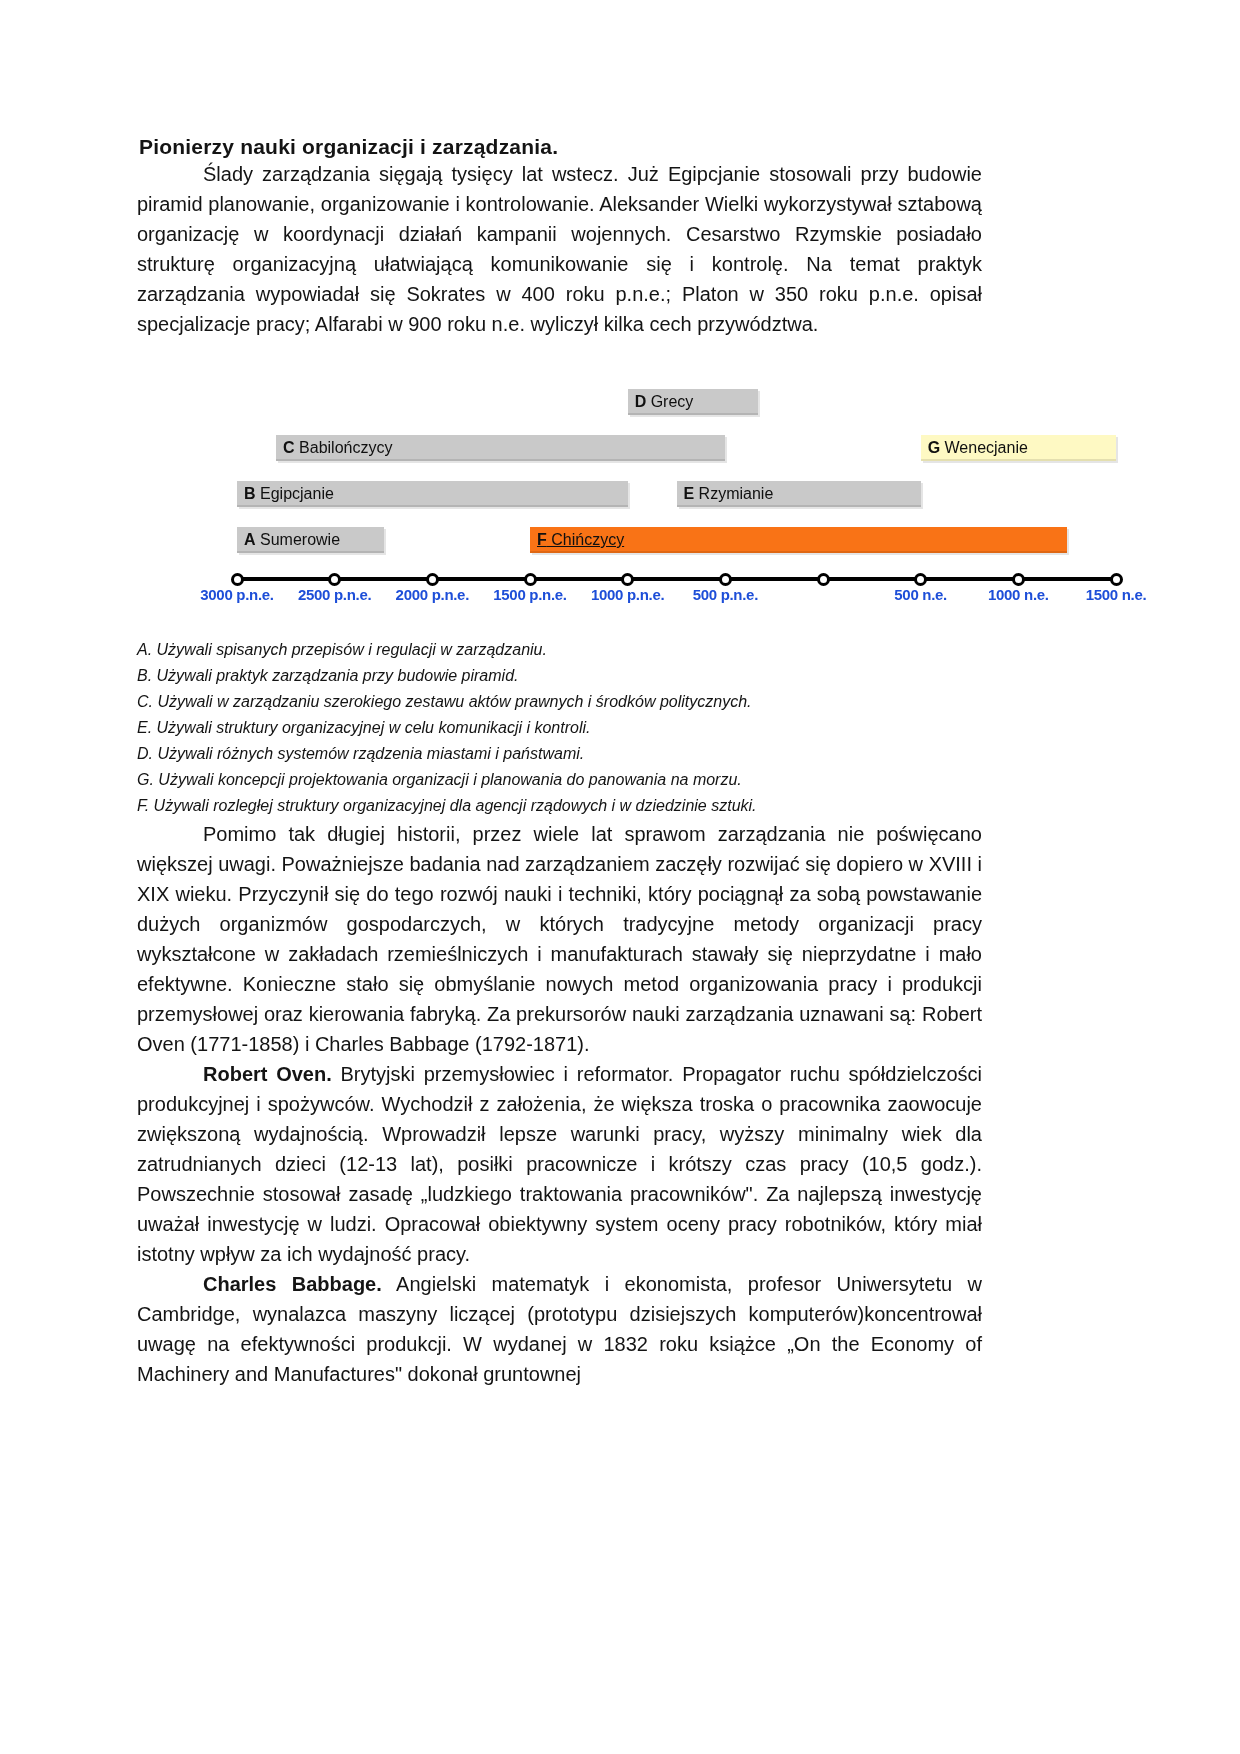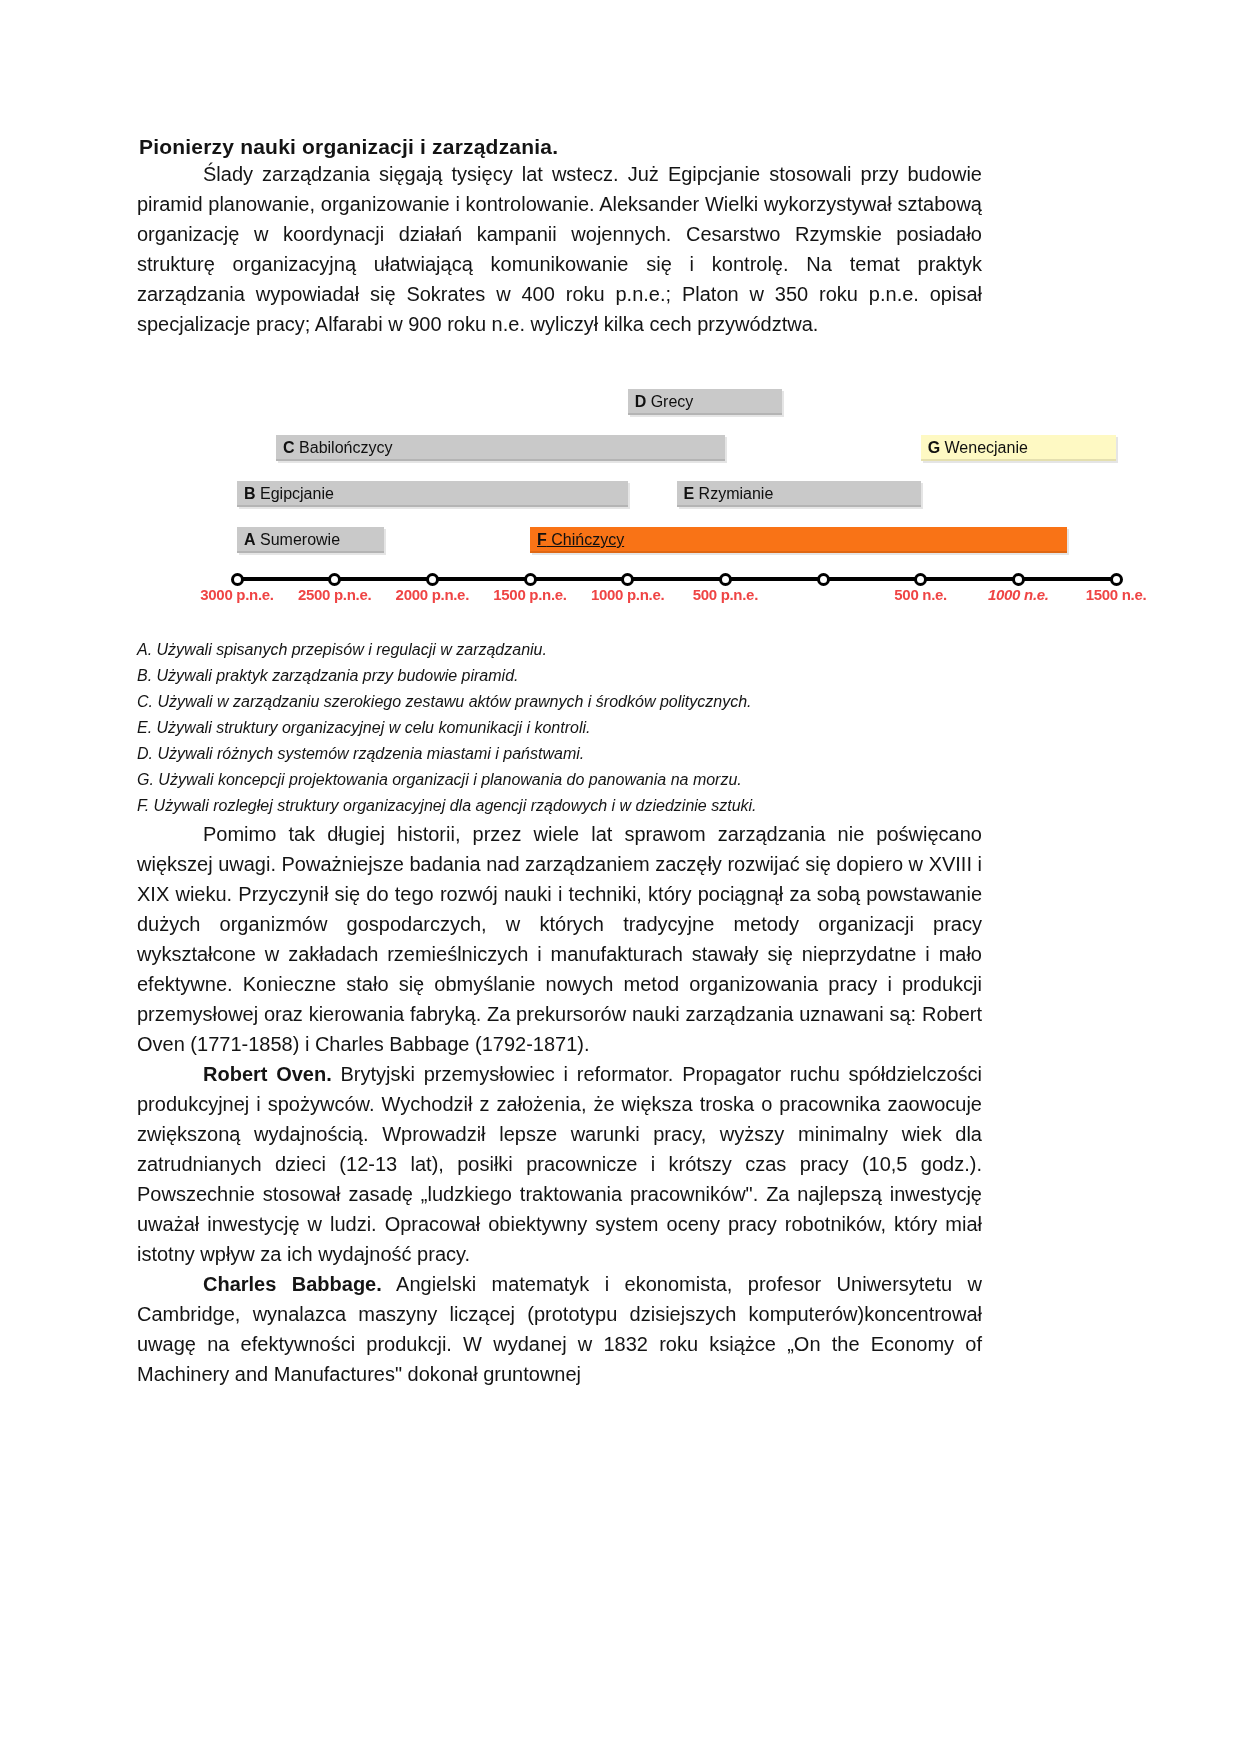--- a/index.html
+++ b/index.html
@@ -44,21 +44,21 @@
   .tl-bar b { font-weight:bold; }
   .tl-axis { position:absolute; height:4px; background:#000; }
   .tl-tick {
     position:absolute; width:13px; height:13px;
     background:#fff; border:3px solid #000; border-radius:50%;
     box-sizing:border-box;
   }
   .tl-ticklabel {
     position:absolute; width:96px;
     font-size:15px; font-weight:bold;
-    text-align:center; color:#ef4444;
+    text-align:center; color:#1d4ed8;
     letter-spacing:-0.3px;
   }
 
   
   .legend { margin-top:16px; }
   .legend p {
     font-size:16px; line-height:26px;
     font-style:italic;
     text-align:justify;
     margin:0 0 0 137px; width:845px;
@@ -69,21 +69,21 @@
 
 <div class="page">
   <div class="content">
 
     <h1 class="doc-title">Pionierzy nauki organizacji i zarządzania.</h1>
 
     <p class="body first-indent intro">Ślady zarządzania sięgają tysięcy lat wstecz. Już Egipcjanie stosowali przy budowie piramid planowanie, organizowanie i kontrolowanie. Aleksander Wielki wykorzystywał sztabową organizację w koordynacji działań kampanii wojennych. Cesarstwo Rzymskie posiadało strukturę organizacyjną ułatwiającą komunikowanie się i kontrolę. Na temat praktyk zarządzania wypowiadał się Sokrates w 400 roku p.n.e.; Platon w 350 roku p.n.e. opisał specjalizacje pracy; Alfarabi w 900 roku n.e. wyliczył kilka cech przywództwa.</p>
 
     <div class="timeline">
         <div class="tl-axis" style="left: 237px; width: 879px; top: 194px;"></div>
-        <div class="tl-bar" style="left: 627.667px; width: 154px; top: 6px; height: 26px; background: rgb(201, 201, 201);"><b>D</b><span> Grecy</span></div>
+        <div class="tl-bar" style="left: 627.667px; width: 130px; top: 6px; height: 26px; background: rgb(201, 201, 201);"><b>D</b><span> Grecy</span></div>
         <div class="tl-bar" style="left: 276.067px; width: 449.267px; top: 52px; height: 26px; background: rgb(201, 201, 201);"><b>C</b><span> Babilończycy</span></div>
         <div class="tl-bar" style="left: 920.667px; width: 195.333px; top: 52px; height: 26px; background: #fef9c3;"><b>G</b><span> Wenecjanie</span></div>
         <div class="tl-bar" style="left: 237px; width: 390.667px; top: 98px; height: 26px; background: rgb(201, 201, 201);"><b>B</b><span> Egipcjanie</span></div>
         <div class="tl-bar" style="left: 676.5px; width: 244.167px; top: 98px; height: 26px; background: rgb(201, 201, 201);"><b>E</b><span> Rzymianie</span></div>
         <div class="tl-bar" style="left: 237px; width: 146.5px; top: 144px; height: 26px; background: rgb(201, 201, 201);"><b>A</b><span> Sumerowie</span></div>
         <div class="tl-bar" style="left: 530px; width: 537.167px; top: 144px; height: 26px; background: #f97316; text-decoration: underline;"><b>F</b><span> Chińczycy</span></div>
         <div class="tl-tick" style="left: 230.5px; top: 189.5px;"></div>
         <div class="tl-ticklabel" style="left: 189px; top: 203px;">3000 p.n.e.</div>
         <div class="tl-tick" style="left: 328.167px; top: 189.5px;"></div>
         <div class="tl-ticklabel" style="left: 286.667px; top: 203px;">2500 p.n.e.</div>
@@ -92,21 +92,21 @@
         <div class="tl-tick" style="left: 523.5px; top: 189.5px;"></div>
         <div class="tl-ticklabel" style="left: 482px; top: 203px;">1500 p.n.e.</div>
         <div class="tl-tick" style="left: 621.167px; top: 189.5px;"></div>
         <div class="tl-ticklabel" style="left: 579.667px; top: 203px;">1000 p.n.e.</div>
         <div class="tl-tick" style="left: 718.833px; top: 189.5px;"></div>
         <div class="tl-ticklabel" style="left: 677.333px; top: 203px;">500 p.n.e.</div>
         <div class="tl-tick" style="left: 816.5px; top: 189.5px;"></div>
         <div class="tl-tick" style="left: 914.167px; top: 189.5px;"></div>
         <div class="tl-ticklabel" style="left: 872.667px; top: 203px;">500 n.e.</div>
         <div class="tl-tick" style="left: 1011.83px; top: 189.5px;"></div>
-        <div class="tl-ticklabel" style="left: 970.333px; top: 203px; font-style: italic;">1000 n.e.</div>
+        <div class="tl-ticklabel" style="left: 970.333px; top: 203px;">1000 n.e.</div>
         <div class="tl-tick" style="left: 1109.5px; top: 189.5px;"></div>
         <div class="tl-ticklabel" style="left: 1068px; top: 203px;">1500 n.e.</div>
       </div>
 
     <div class="legend">
       <p>A. Używali spisanych przepisów i regulacji w zarządzaniu.</p>
       <p>B. Używali praktyk zarządzania przy budowie piramid.</p>
       <p>C. Używali w zarządzaniu szerokiego zestawu aktów prawnych i środków politycznych.</p>
       <p>E. Używali struktury organizacyjnej w celu komunikacji i kontroli.</p>
       <p>D. Używali różnych systemów rządzenia miastami i państwami.</p>

